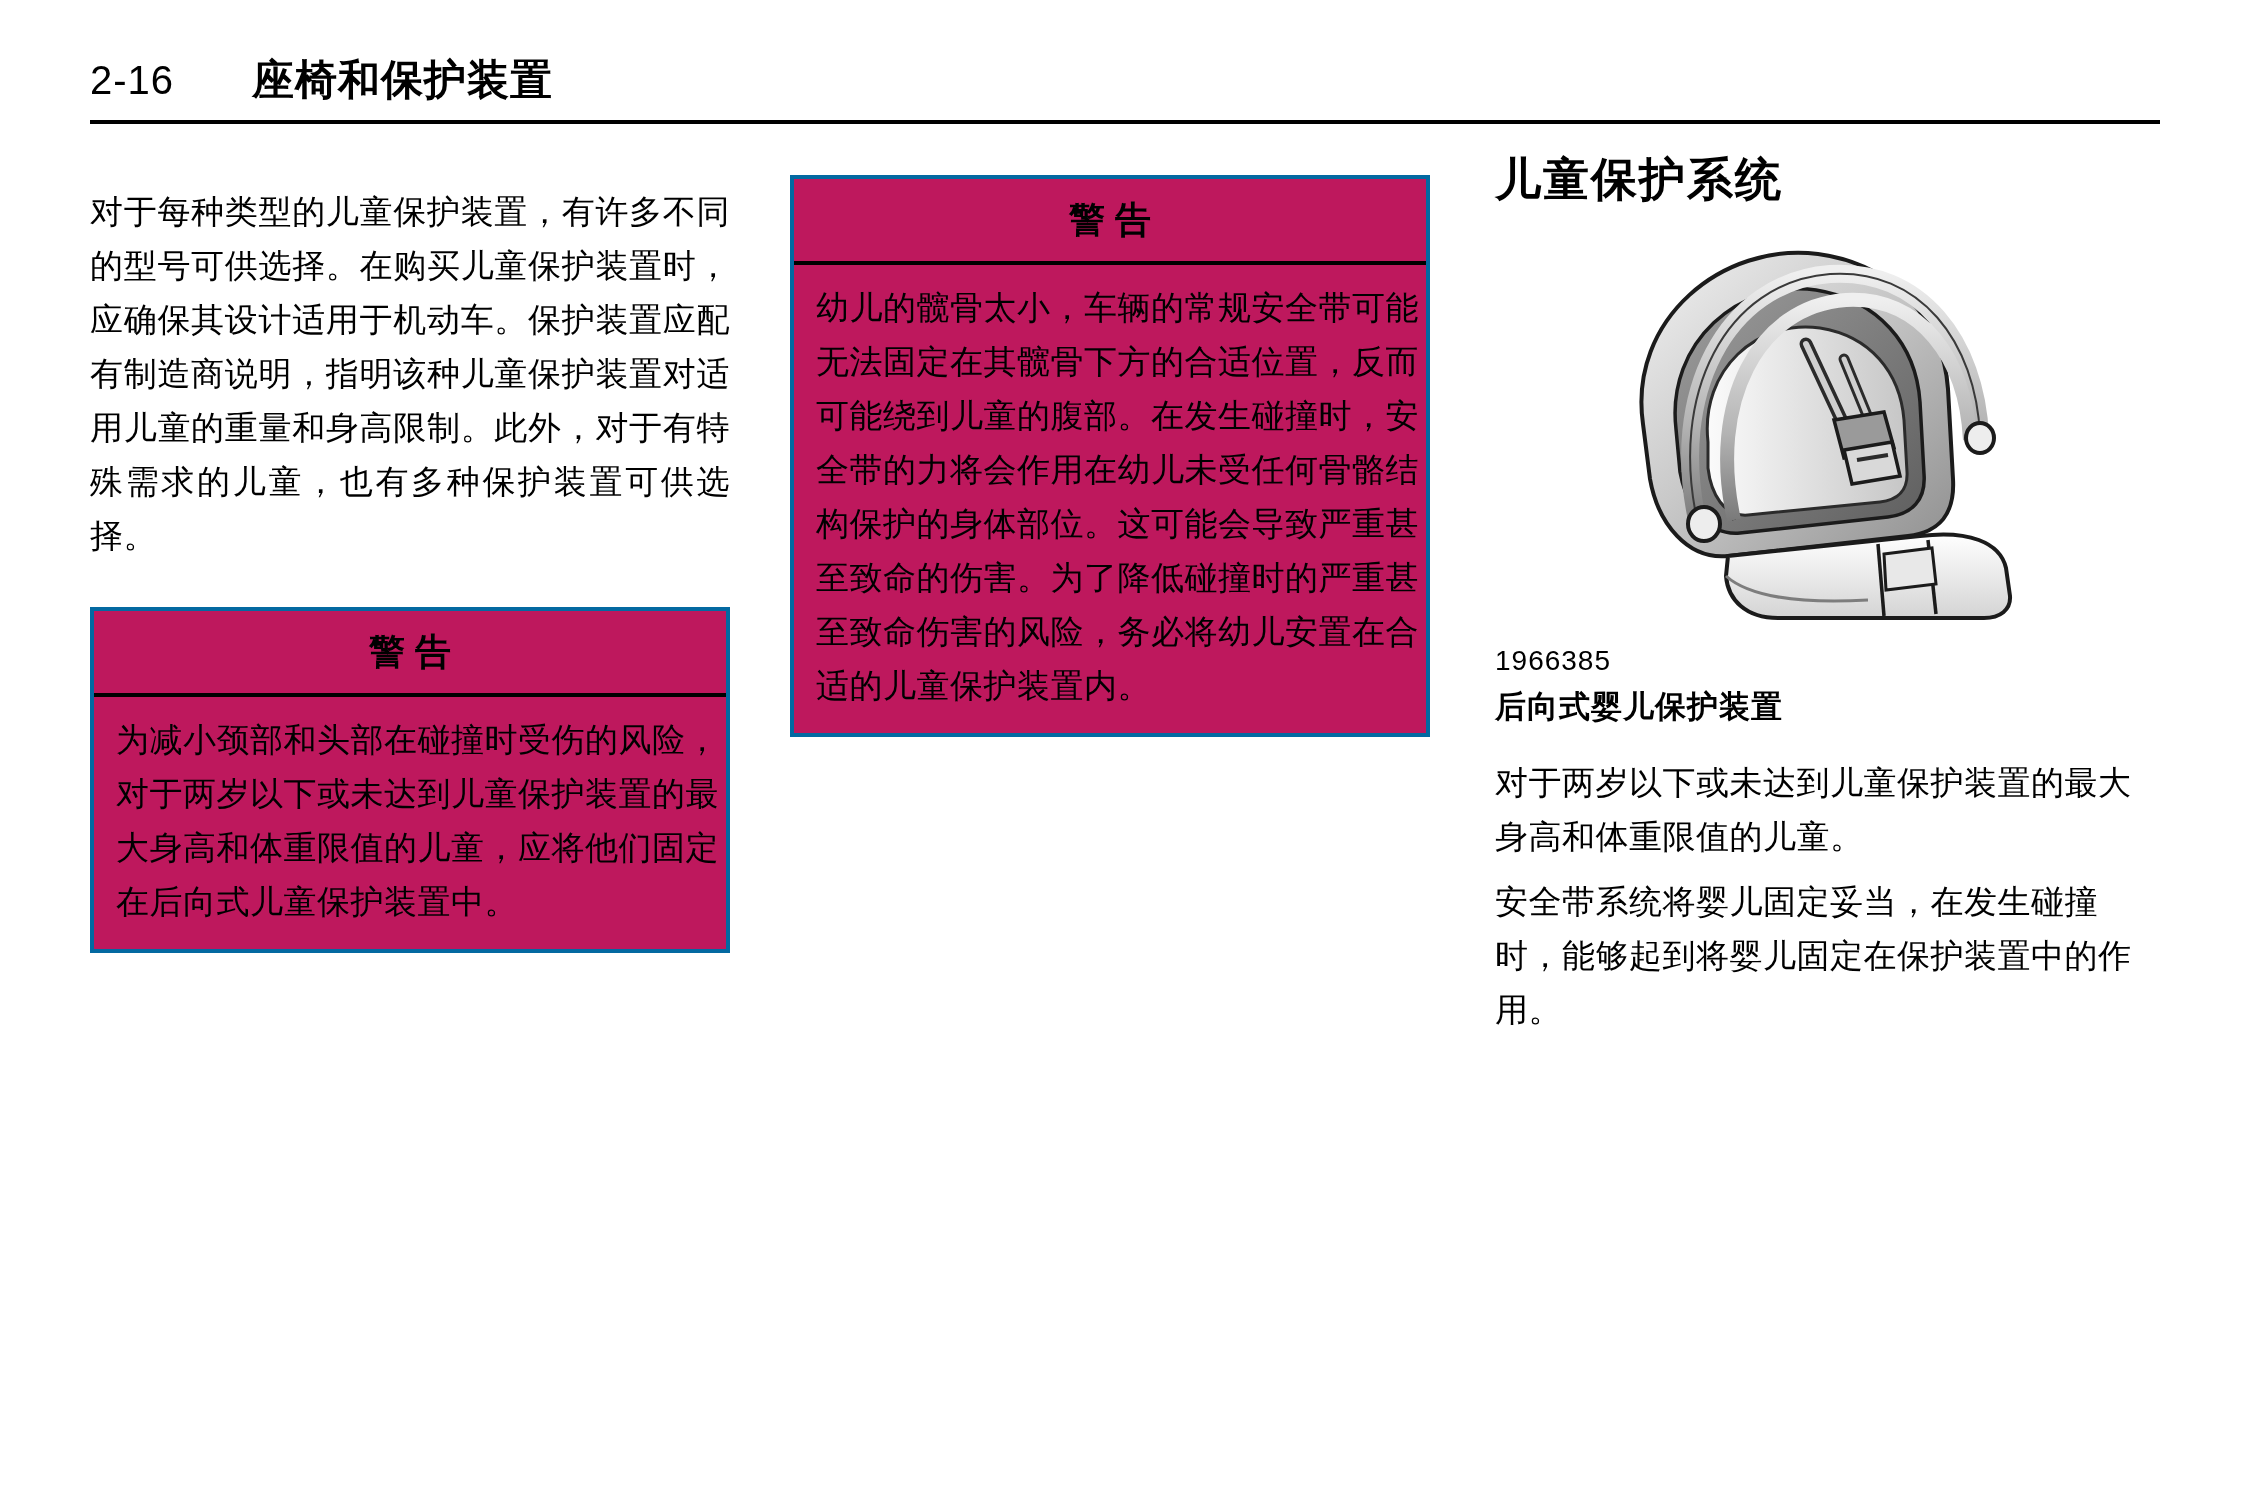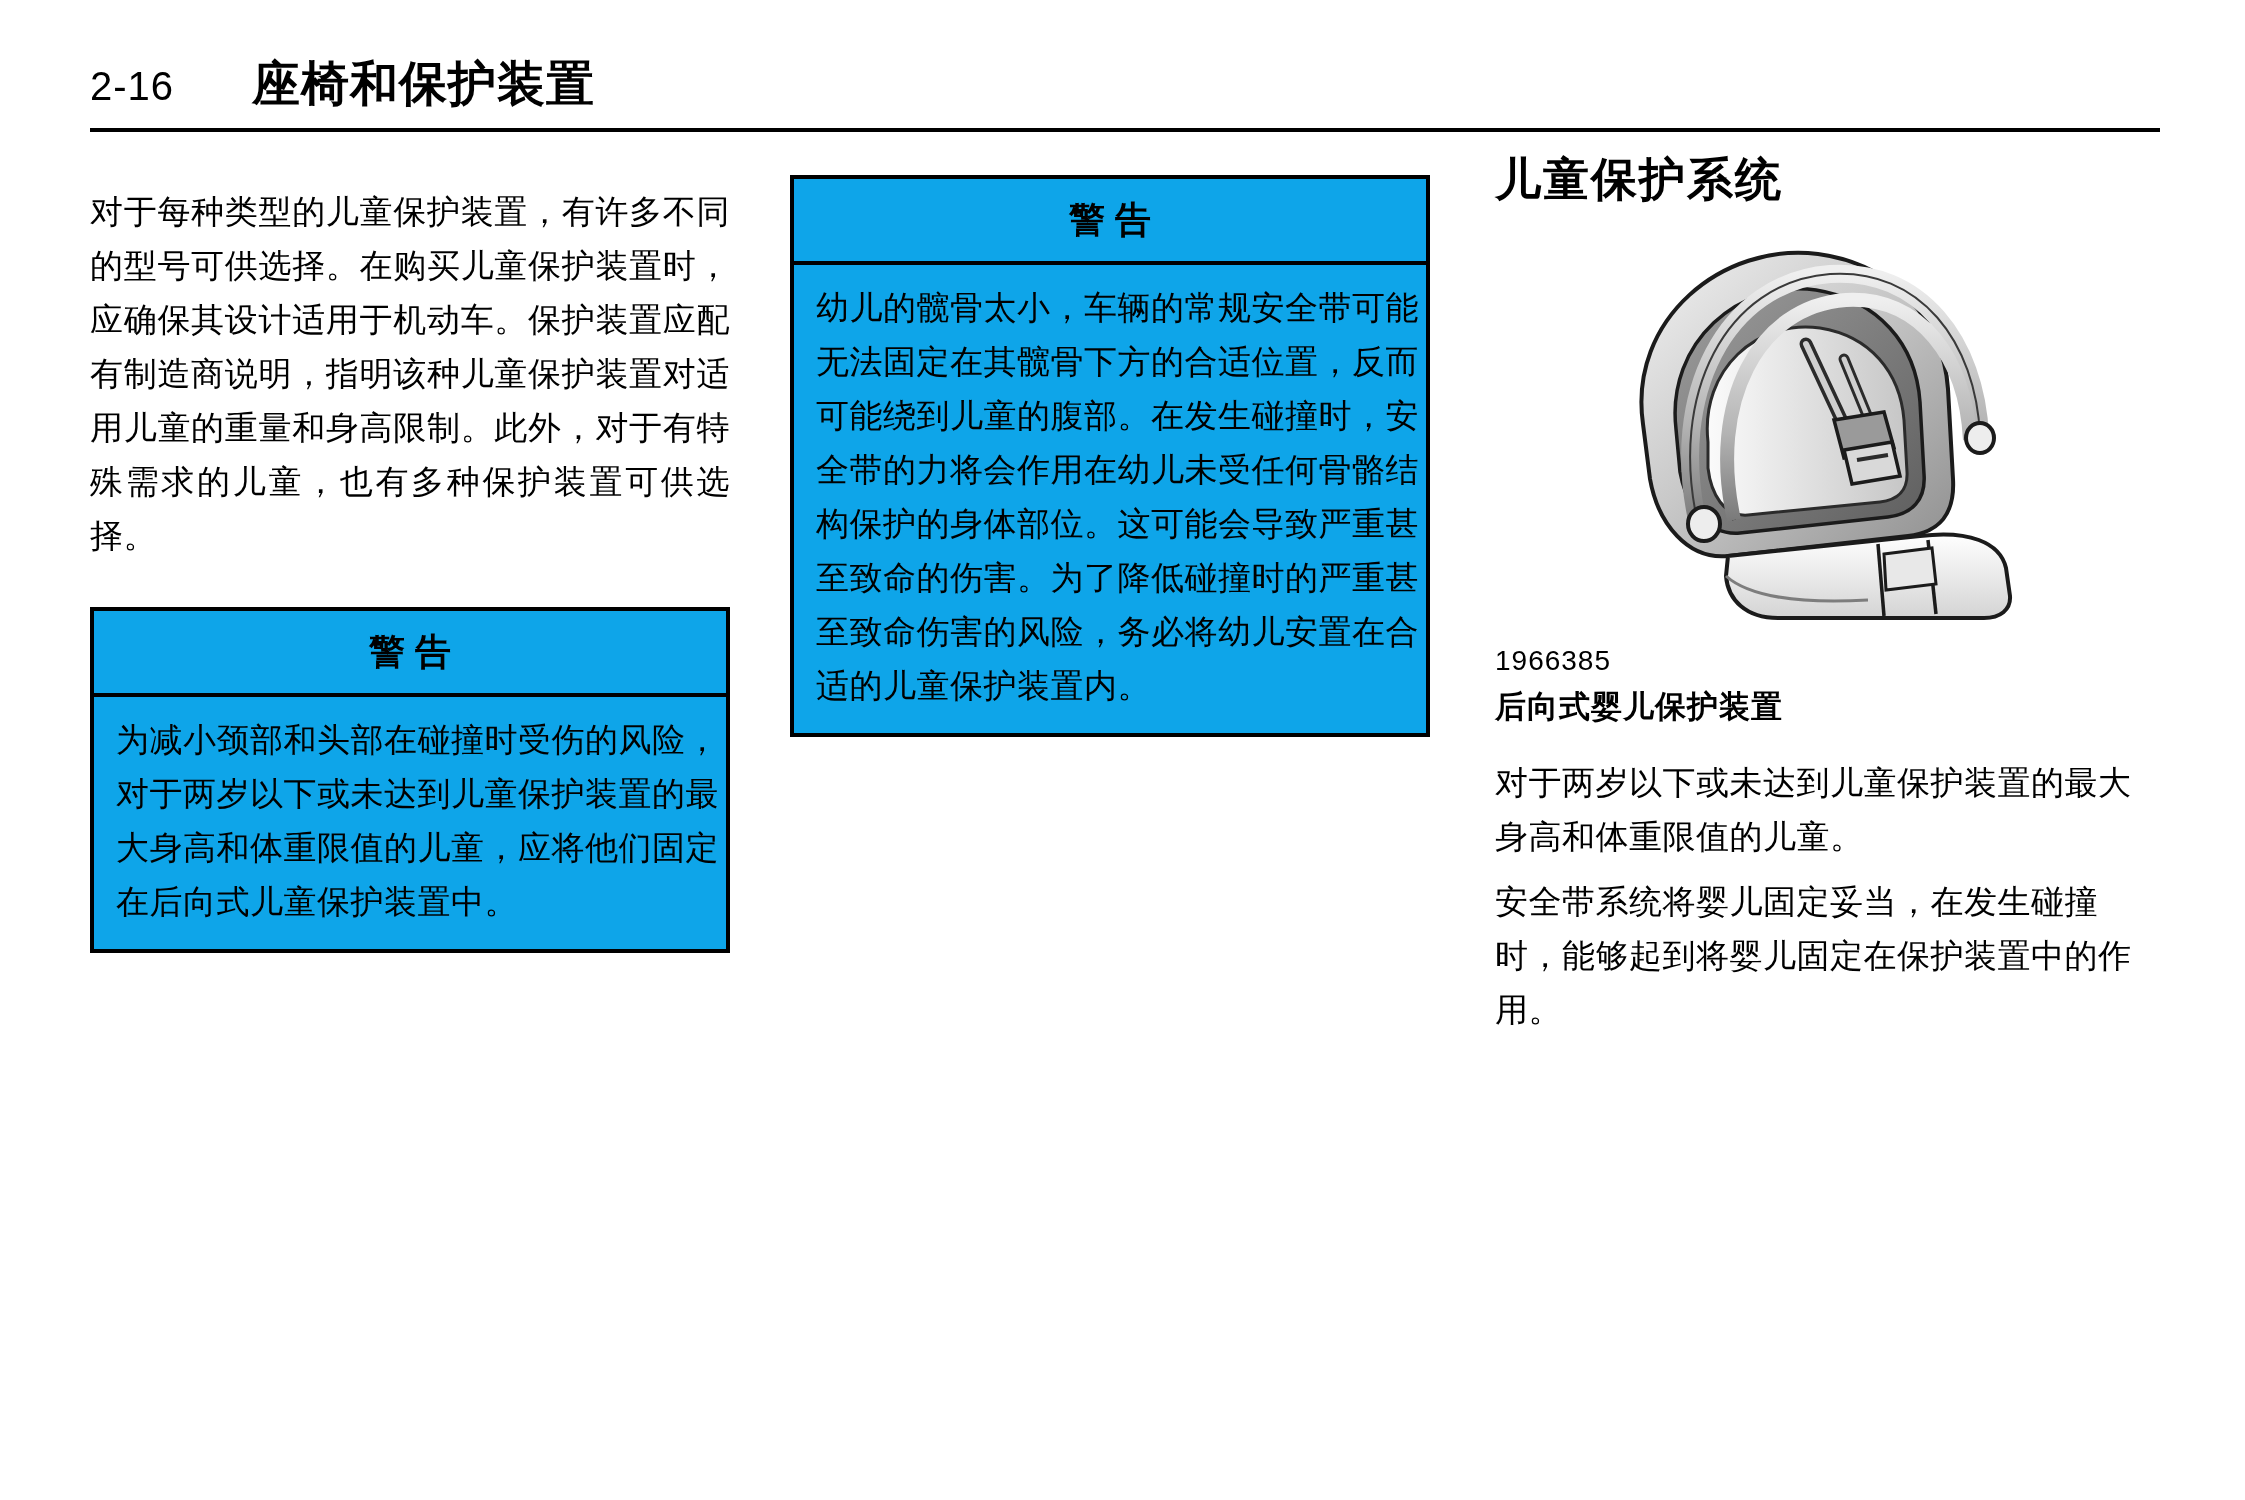--- a/index.html
+++ b/index.html
@@ -35,21 +35,21 @@
     font-size: 40px;
     letter-spacing: 1px;
   }
   .header-page-num {
     font-size: 40px;
     font-weight: 400;
     margin-right: 78px;
     text-align: center;
   }
   .header-title {
-    font-size: 48px;
+    font-size: 42px;
     font-weight: 700;
   }
   .header-rule {
     margin-top: 12px;
     border-top: 4px solid #000;
     width: 2070px;
   }
 
   
   .col {
@@ -64,23 +64,23 @@
   .body-text {
     font-size: 33px;
     line-height: 54px;
     letter-spacing: 0.5px;
     text-align: justify;
     text-justify: inter-character;
   }
 
   
   .warning-box {
-    border: 4px solid #000000;
+    border: 4px solid #0369a1;
     margin-top: 44px;
-    background: #0ea5e9;
+    background: #be185d;
   }
   .warning-title {
     text-align: center;
     font-size: 36px;
     font-weight: 700;
     letter-spacing: 10px;
     padding: 14px 0 14px 10px;
     border-bottom: 4px solid #000;
   }
   .warning-body {

